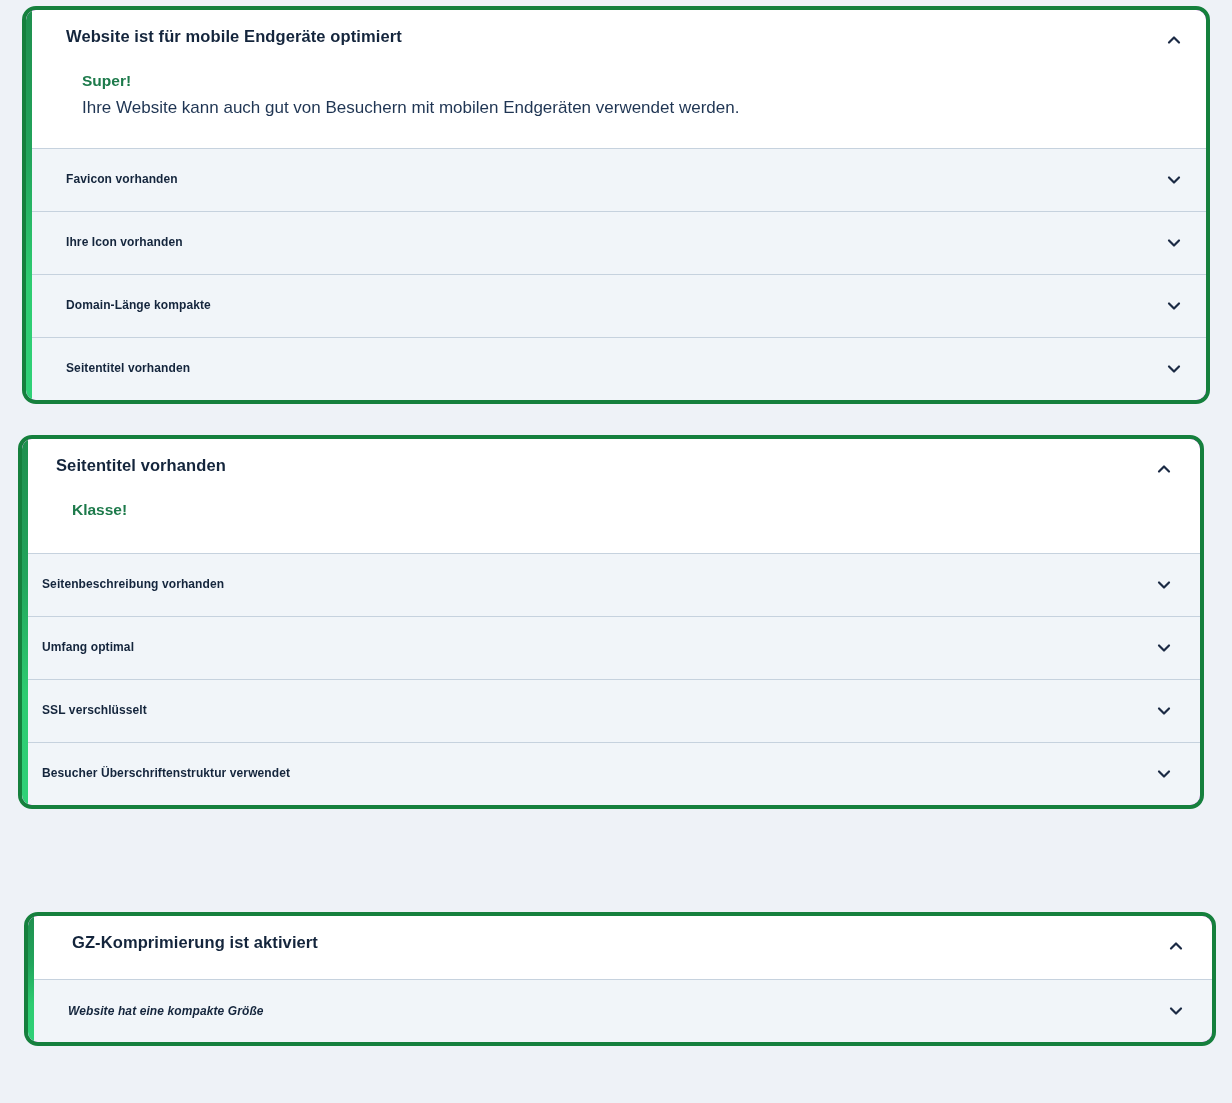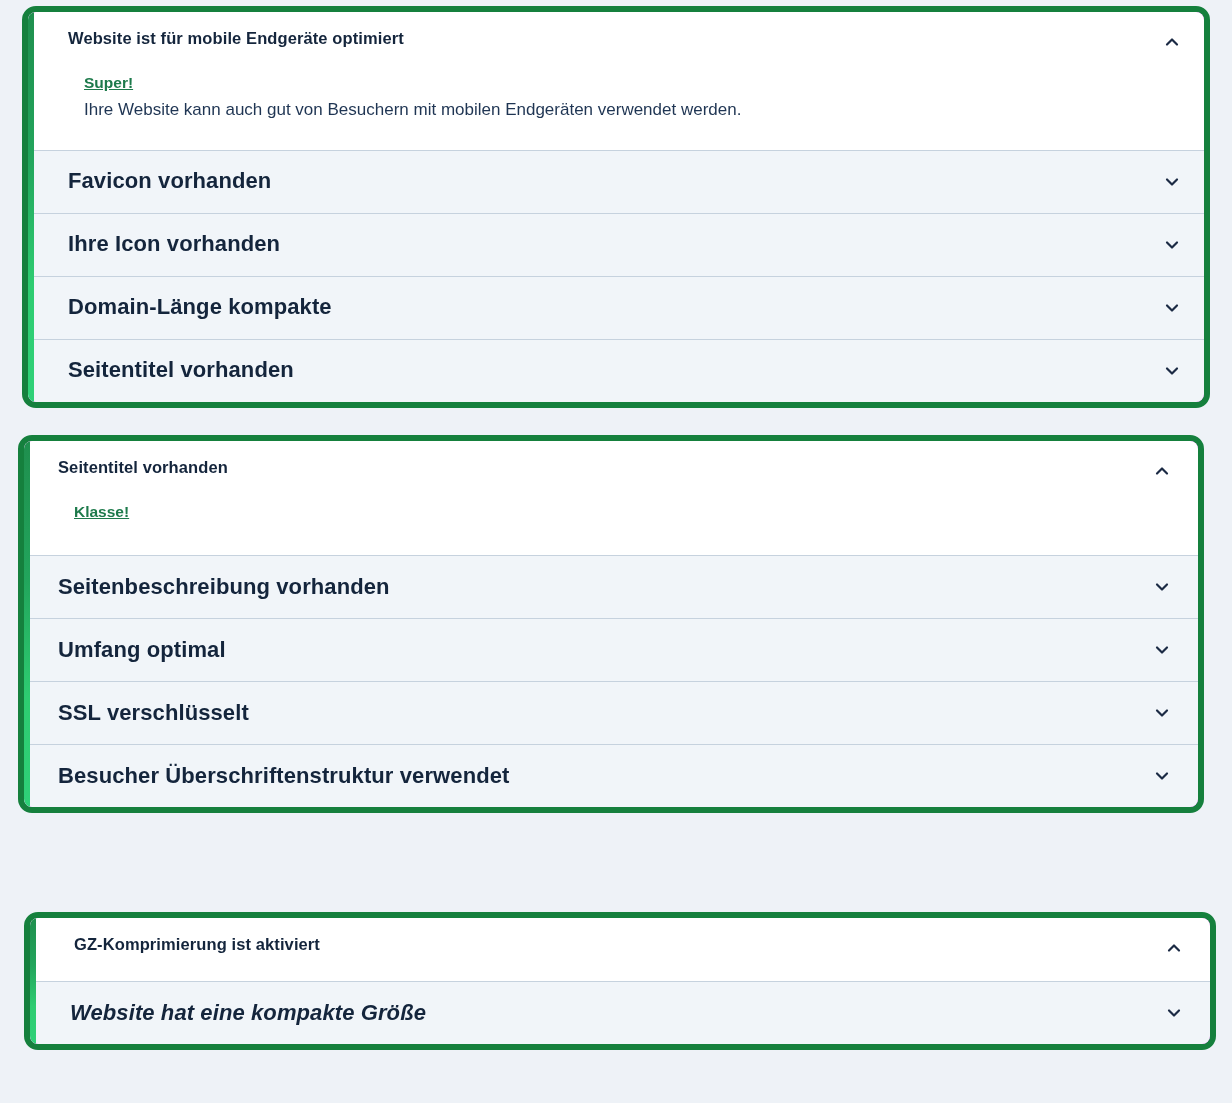--- a/index.html
+++ b/index.html
@@ -20,21 +20,21 @@
     width: 1232px;
     height: 1103px;
     position: relative;
     box-sizing: border-box;
   }
 
   
   .card {
     position: relative;
     background: #d946ef;
-    border: 6px solid #15803d;
+    border: 4px solid #15803d;
     border-radius: 14px;
     box-sizing: border-box;
     overflow: hidden;
     margin-bottom: 17px;
   }
   .card::before {
     
     content: "";
     position: absolute;
     left: 0;
@@ -64,21 +64,20 @@
   .panel-body {
     margin-top: 24px;
     padding-left: 16px;
   }
   .verdict {
     font-size: 15.5px;
     font-weight: bold;
     color: #1d7a4b;
     margin: 0 0 5px 0;
     line-height: 1.25;
-    text-decoration: underline;
   }
   .verdict-text {
     font-size: 17px;
     font-weight: normal;
     color: #1f3553;
     margin: 0;
     line-height: 1.4;
   }
 
   
@@ -86,21 +85,21 @@
     background: #f1f5f9;
     border-top: 1px solid #c6d2de;
     padding: 0 26px 0 40px;
     height: 63px;
     display: flex;
     align-items: center;
     box-sizing: border-box;
     position: relative;
   }
   .row-closed .row-title {
-    font-size: 22px;
+    font-size: 12px;
     font-weight: bold;
     color: #14253c;
     line-height: 1.3;
     letter-spacing: 0.1px;
   }
 
   
   .chev {
     position: absolute;
     right: 22px;
@@ -113,21 +112,21 @@
   .row-closed .chev { top: 50%; margin-top: -10px; }
   .chev svg { display: block; width: 20px; height: 20px; }
 
   
   #card-1 { position: absolute; left: 22px;  top: 6px;   width: 1188px; }
   #card-2 { position: absolute; left: 18px;  top: 435px; width: 1186px; }
   #card-3 { position: absolute; left: 24px;  top: 912px; width: 1192px; }
 
   #card-1 .panel-open { padding-bottom: 28px; }
   #card-2 .panel-open { padding-left: 34px; padding-bottom: 28px; }
-  #card-2 .row-closed { padding-left: 34px; }
+  #card-2 .row-closed { padding-left: 20px; }
   #card-2 .chev { right: 26px; }
   #card-3 .panel-open { padding-left: 44px; padding-bottom: 26px; }
   #card-3 .row-closed { padding-left: 40px; font-style: italic; }
   #card-3 .chev { right: 26px; }
 </style>
 </head>
 <body>
 
 <div class="page">
 

